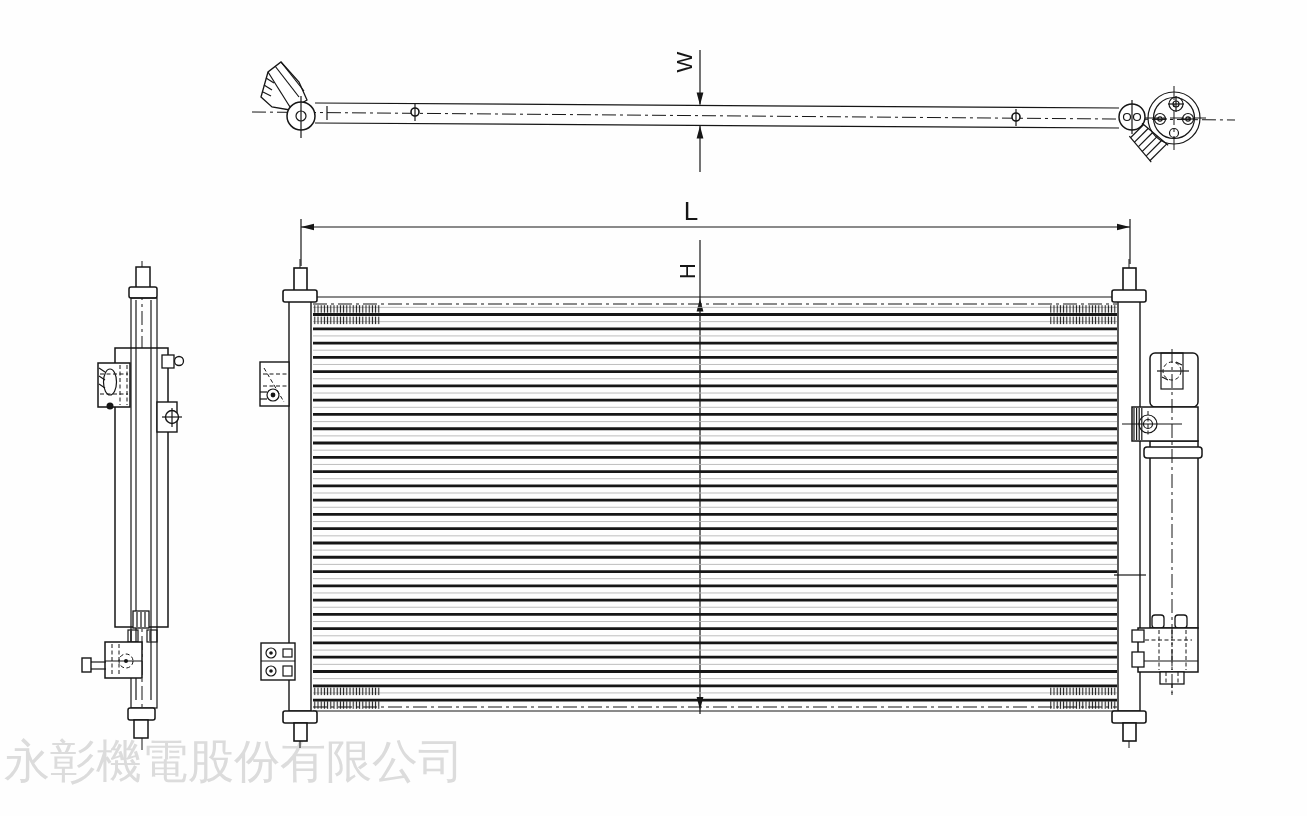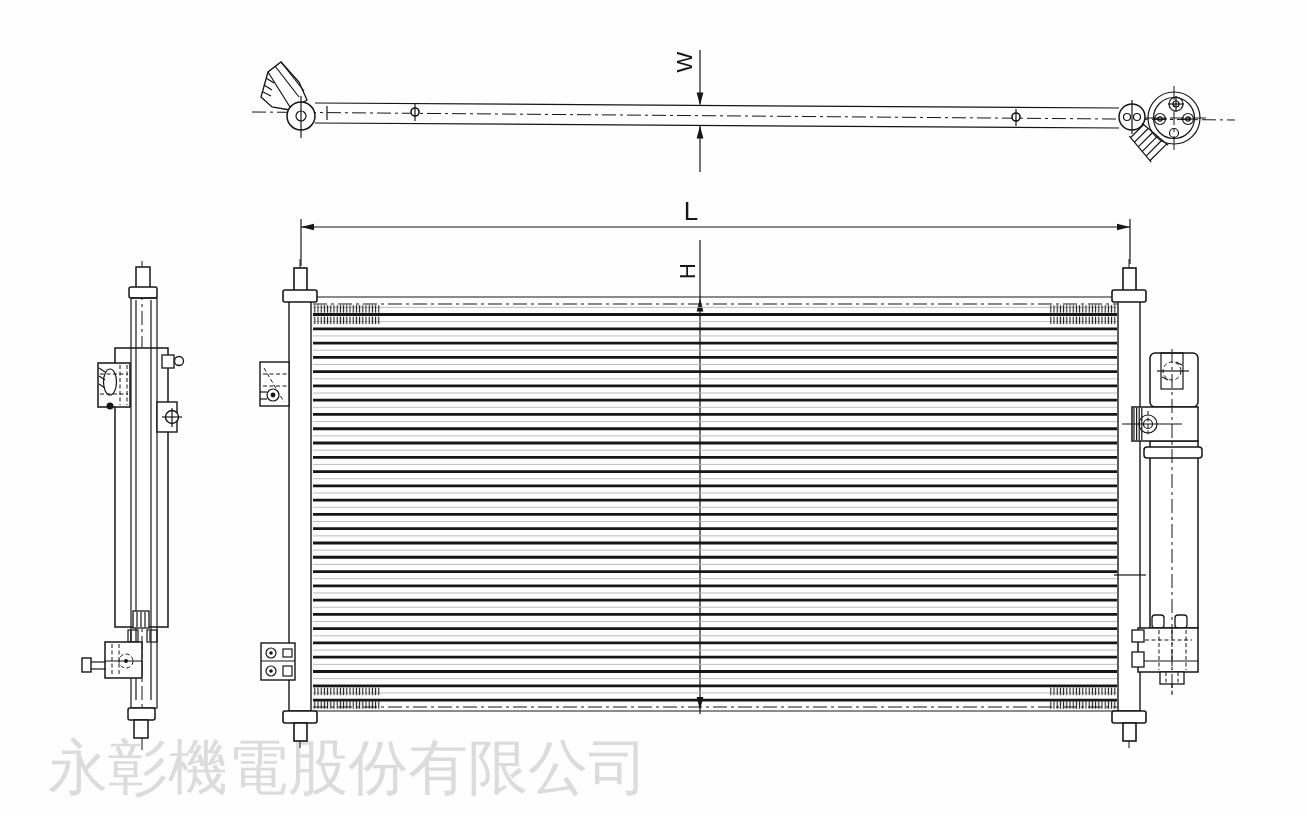--- a/index.html
+++ b/index.html
@@ -1,20 +1,20 @@
 <!DOCTYPE html>
 <html><head>
 <meta charset="utf-8">
 <style>
   html,body{margin:0;padding:0;background:#fff;}
   #stage{position:relative;width:1307px;height:816px;background:#fefefe;overflow:hidden;
          font-family:"Liberation Sans", sans-serif;}
-  #watermark{position:absolute;left:4px;top:738px;font-size:60px;line-height:1;
+  #watermark{position:absolute;left:4px;top:738px;font-size:46px;line-height:1;
              letter-spacing:0px;color:#dcdcdc;font-weight:500;white-space:nowrap;
-             font-family:"Liberation Sans", sans-serif;margin-left:44px;}
+             font-family:"Liberation Sans", sans-serif;}
   svg{position:absolute;left:0;top:0;}
   .ink{stroke:#161616;fill:none;stroke-width:1.2;}
   .fill{fill:#161616;stroke:none;}
   .wht{fill:#ffffff;stroke:#161616;}
   .cl{stroke:#161616;fill:none;stroke-width:1;stroke-dasharray:14 4 3 4;}
   .dsh{stroke:#161616;fill:none;stroke-width:1;stroke-dasharray:4 2.5;}
   text{fill:#161616;stroke:none;}
 </style>
 </head>
 <body>

